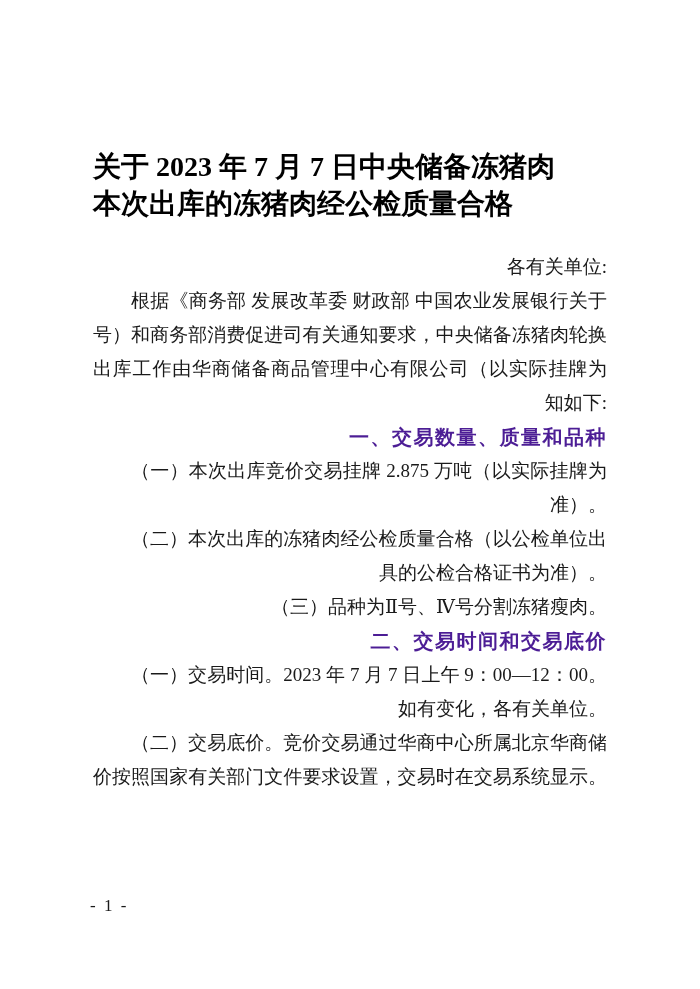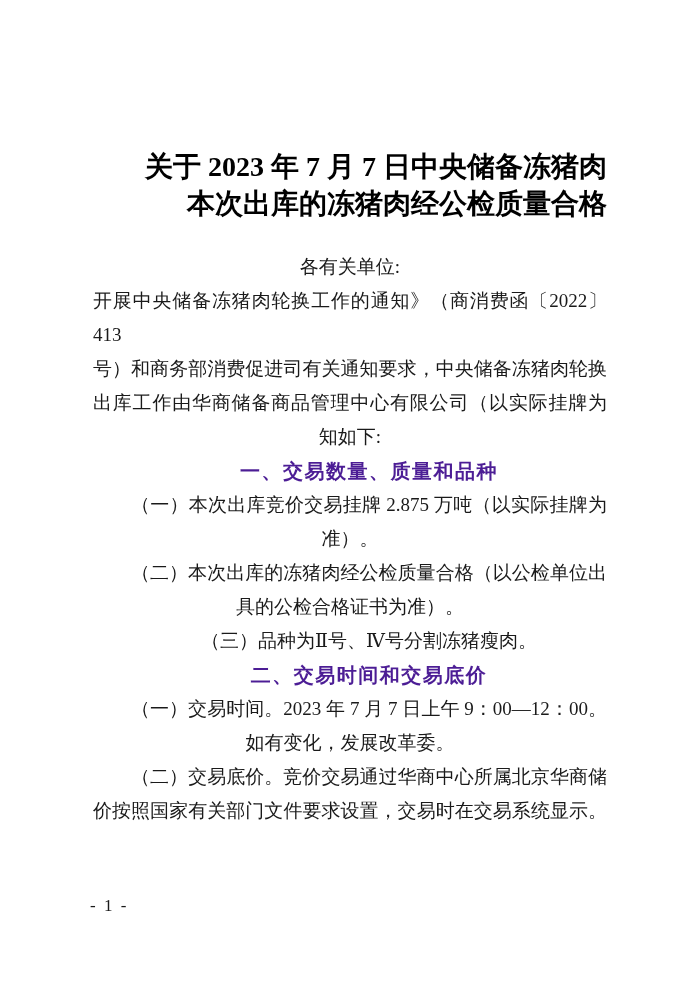--- a/index.html
+++ b/index.html
@@ -17,35 +17,35 @@
     color: #1a1a1a;
   }
   .content {
     padding: 0 93px;
   }
   .title {
     margin: 148px 0 0 0;
     font-size: 28px;
     font-weight: 700;
     line-height: 37px;
-    text-align: right;
+    text-align: left;
     font-family: "Liberation Serif", "DejaVu Serif", serif;
     color: #000000;
   }
   .title .title-line {
     display: block;
   }
   .body-text {
     margin-top: 28px;
     font-size: 19px;
     line-height: 34px;
   }
   .line {
     min-height: 34px;
-    text-align: center;
+    text-align: right;
     white-space: pre-wrap;
   }
   .line.fill {
     text-align: justify;
     text-align-last: justify;
     text-justify: inter-character;
   }
   .line.indent {
     text-indent: 38px;
   }
@@ -71,33 +71,33 @@
 <div class="page">
   <div class="content">
 
     <h1 class="title">
       <span class="title-line">关于 2023 年 7 月 7 日中央储备冻猪肉</span>
       <span class="title-line">本次出库的冻猪肉经公检质量合格</span>
     </h1>
 
     <div class="body-text">
       <div class="line">各有关单位:</div>
-      <div class="line fill">开展中央储备冻猪肉轮换工作的通知》（商消费函〔2022〕413</div>
+      <div class="line indent fill">根据《商务部 发展改革委 财政部 中国农业发展银行关于</div>
       <div class="line fill">号）和商务部消费促进司有关通知要求，中央储备冻猪肉轮换</div>
       <div class="line fill">出库工作由华商储备商品管理中心有限公司（以实际挂牌为</div>
       <div class="line">知如下:</div>
       <div class="line indent heading">一、交易数量、质量和品种</div>
       <div class="line indent fill">（一）本次出库竞价交易挂牌 2.875 万吨（以实际挂牌为</div>
       <div class="line">准）。</div>
       <div class="line indent fill">（二）本次出库的冻猪肉经公检质量合格（以公检单位出</div>
       <div class="line">具的公检合格证书为准）。</div>
       <div class="line indent">（三）品种为Ⅱ号、Ⅳ号分割冻猪瘦肉。</div>
       <div class="line indent heading">二、交易时间和交易底价</div>
       <div class="line indent fill">（一）交易时间。2023 年 7 月 7 日上午 9：00—12：00。</div>
-      <div class="line">如有变化，发展改革委。</div>
+      <div class="line">如有变化，各有关单位。</div>
       <div class="line indent fill">（二）交易底价。竞价交易通过华商中心所属北京华商储</div>
       <div class="line fill">价按照国家有关部门文件要求设置，交易时在交易系统显示。</div>
     </div>
 
   </div>
 
   <div class="page-number">- 1 -</div>
 </div>
 
 </body></html>

